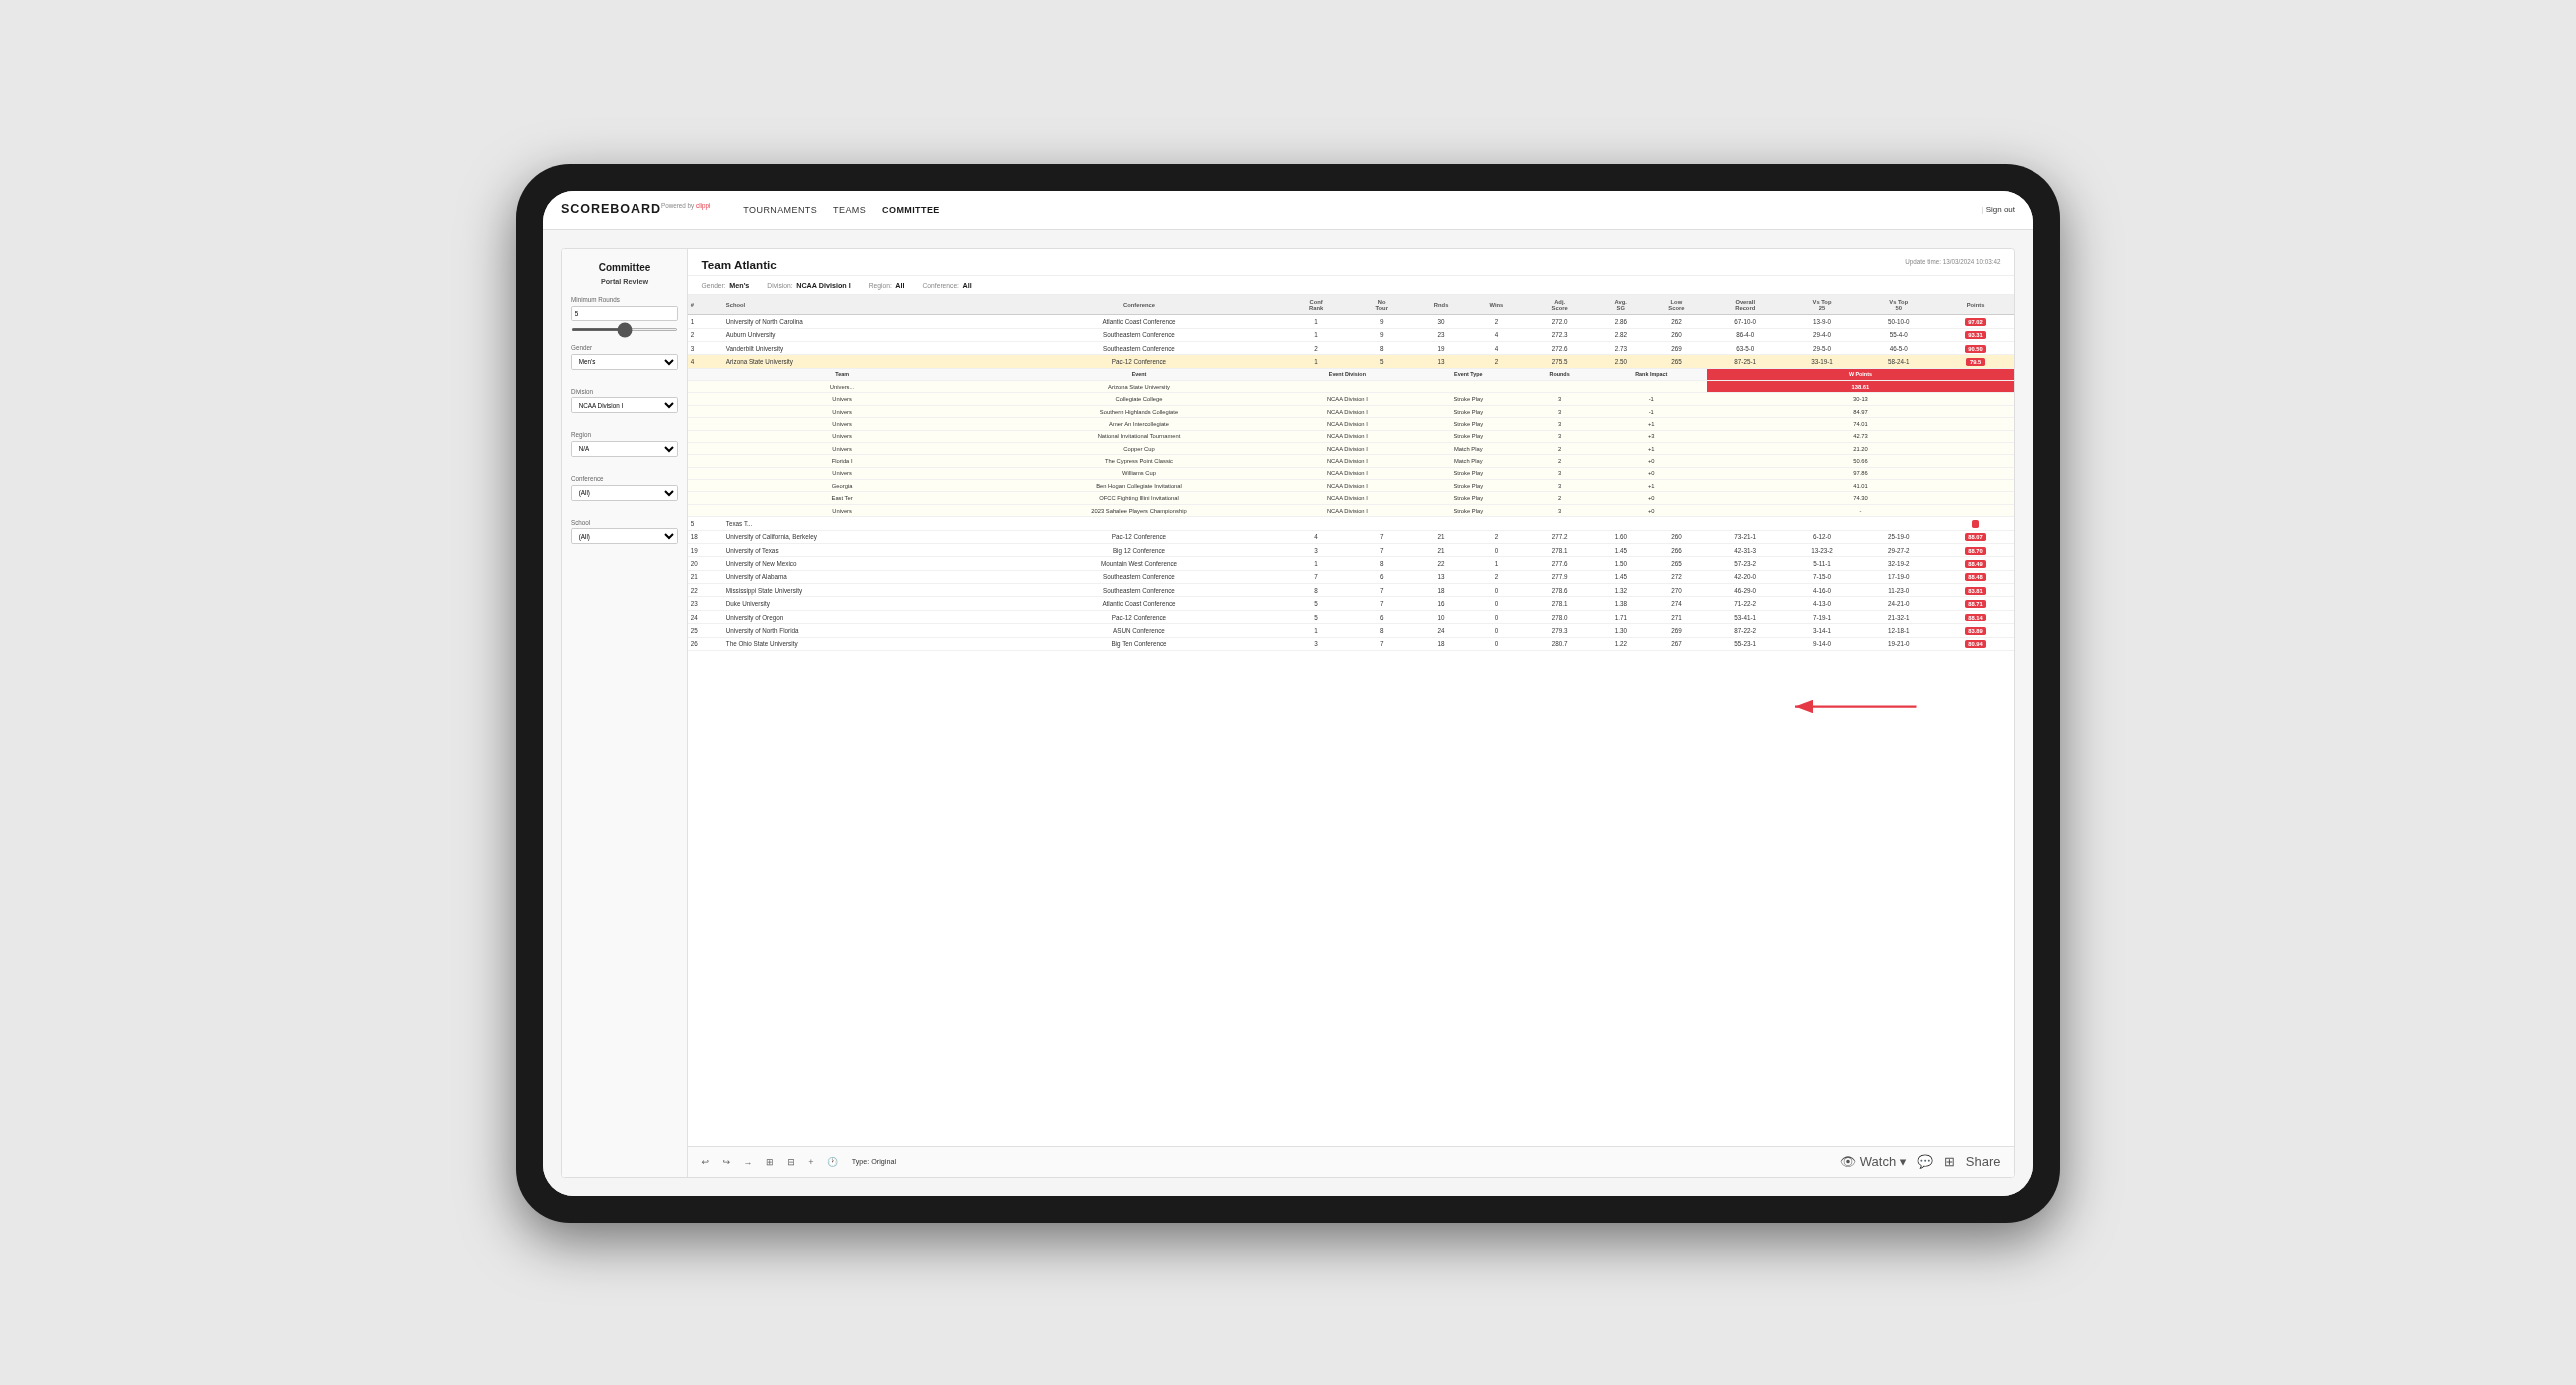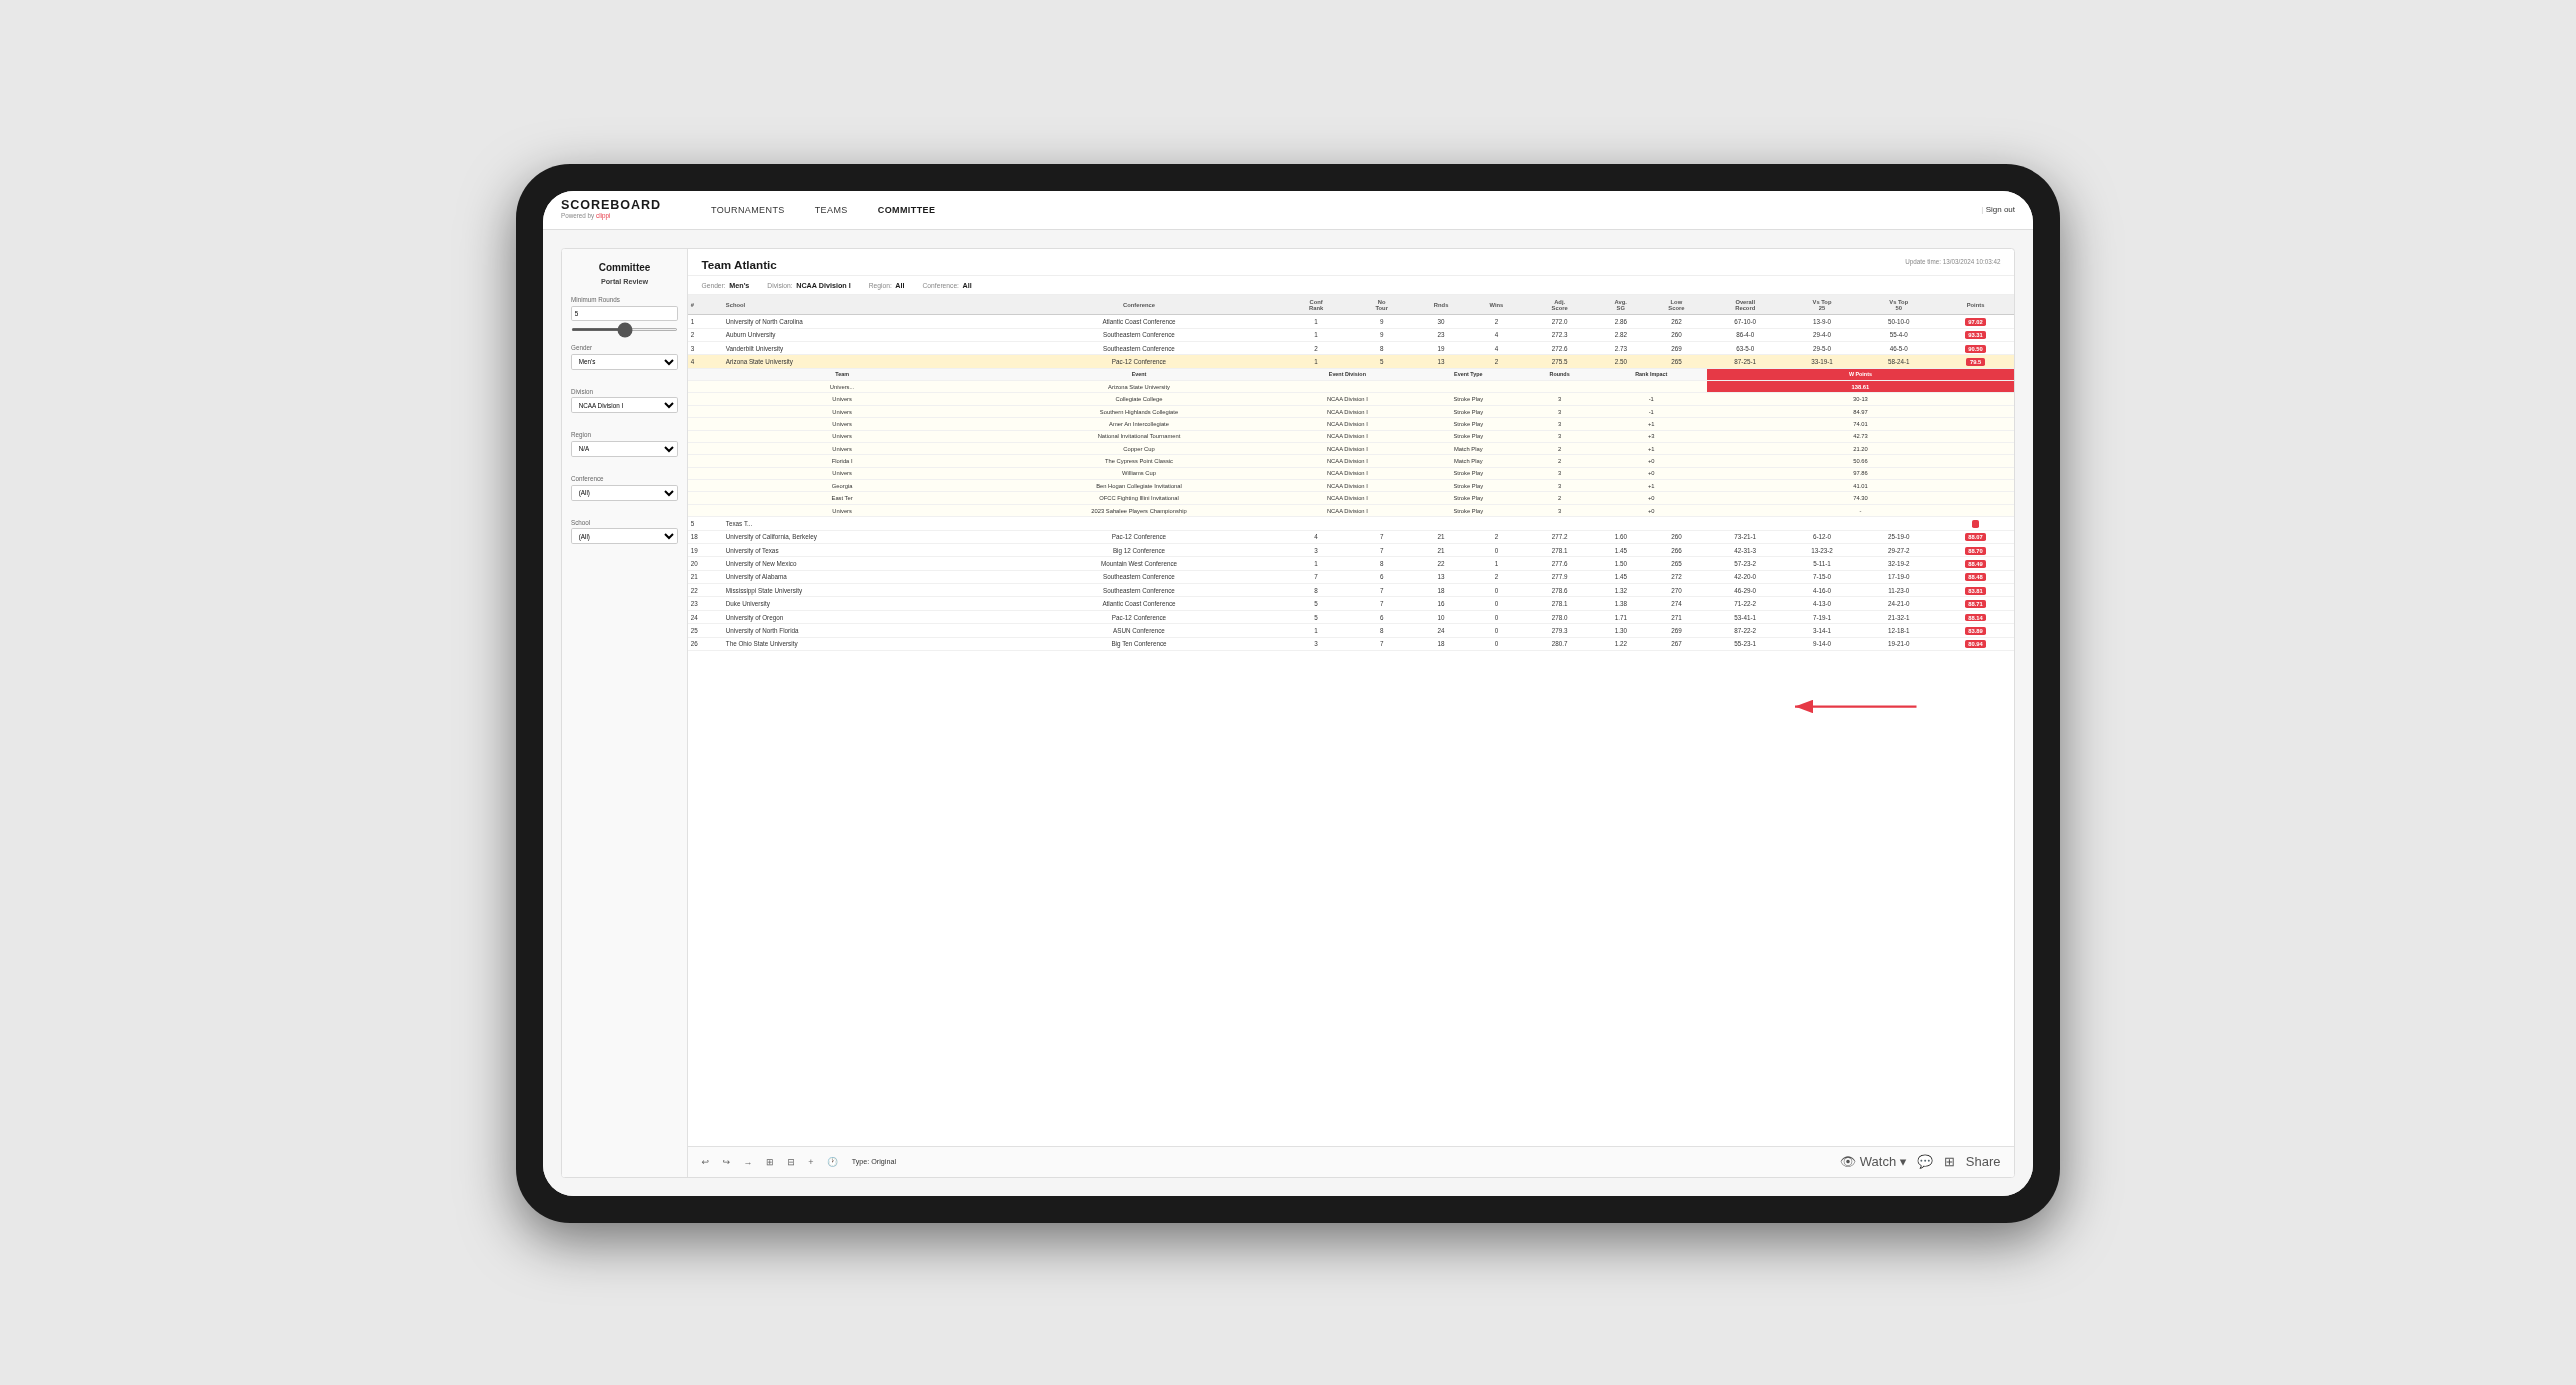--- a/index.html
+++ b/index.html
@@ -40,38 +40,38 @@
       border-bottom: 0.9px solid #ddd;
       padding: 0 18px;
       height: 39px;
       display: flex;
       align-items: center;
       gap: 27px;
       flex-shrink: 0;
     }
     .logo-area {
       display: flex;
-      flex-direction: column;
+      flex-direction: row;
       line-height: 1.1;
     }
     .logo-title {
       font-size: 12.6px;
       font-weight: 900;
       color: #1a1a1a;
       letter-spacing: 0.9px;
     }
     .logo-subtitle {
       font-size: 6.3px;
       color: #888;
     }
     .logo-subtitle span { color: #e63946; }
     .nav-links {
       display: flex;
-      gap: 30px;
-      margin-left: 23px;
+      gap: 16px;
+      margin-left: 6px;
     }
     .nav-link {
       font-size: 9px;
       color: #333;
       text-transform: uppercase;
       letter-spacing: 0.4px;
       cursor: pointer;
       font-weight: 500;
       padding: 3.6px 0;
     }

